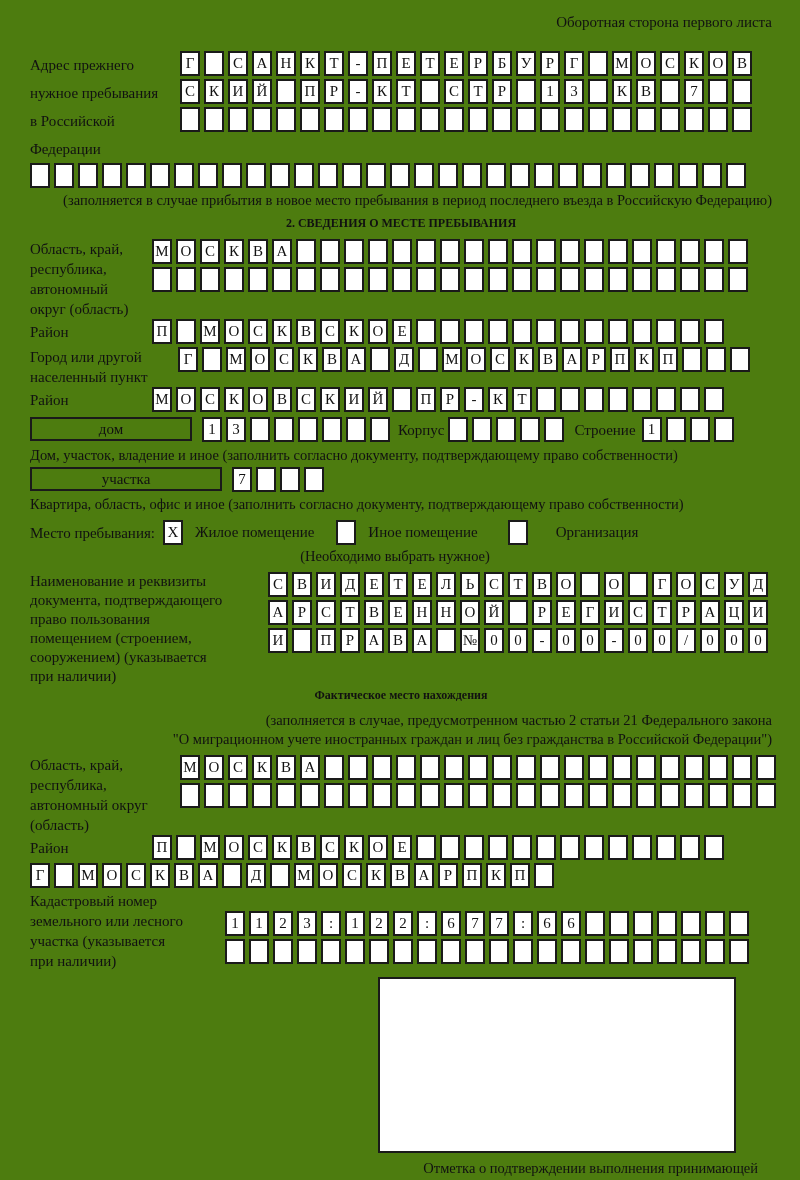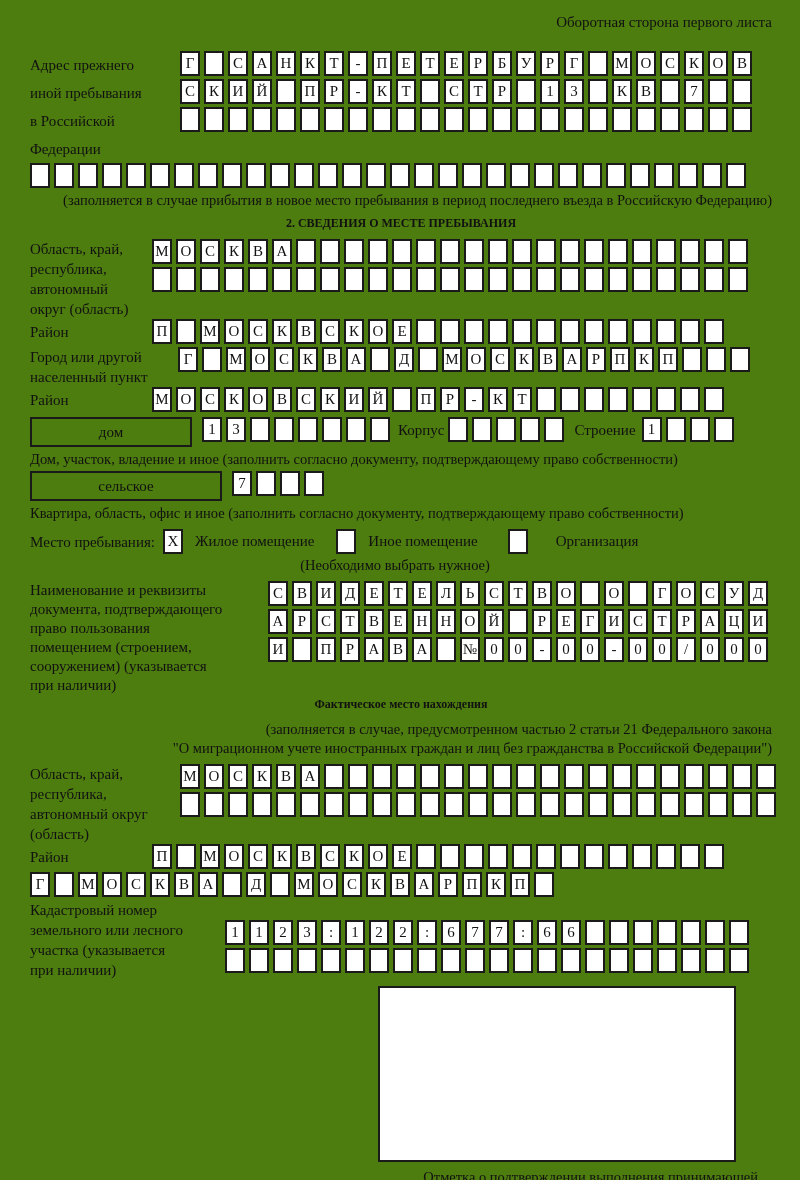--- a/index.html
+++ b/index.html
@@ -25,21 +25,21 @@
     border: 2px solid #1a1a1a; background: #fff;
     display: flex; align-items: center; justify-content: center;
     font-size: 15px; line-height: 1;
   }
 
   .caption { font-size: 14.5px; line-height: 19px; }
   .center { text-align: right; }
   .sect-title { font-weight: bold; font-size: 12px; text-align: center; margin: 6px 0 8px 0; }
 
   .widebox {
-    border: 2px solid #1a1a1a; height: 30px; flex: none;
+    border: 2px solid #1a1a1a; height: 24px; flex: none;
     display: flex; align-items: center; justify-content: center;
     font-size: 15px;
   }
   .housebox { width: 162px; margin-right: 10px; }
   .aptbox { width: 192px; margin-right: 10px; }
   .inline-lbl { font-size: 15px; line-height: 26px; flex: none; }
 
   .house-row, .apt-row { display: flex; align-items: flex-start; margin-top: 2px; }
   .house-row .cellrow, .apt-row .cellrow { margin-bottom: 0; }
 
@@ -59,21 +59,21 @@
 </style>
 </head>
 <body>
 
 <div class="page">
 
   <div class="header-note">Оборотная сторона первого листа</div>
 
   <div class="form-row">
     <div class="lbl ml lw150" style="line-height:28px;">Адрес прежнего
-иной пребывания
+нужное пребывания
 в Российской
 Федерации</div>
     <div>
       <div class="cellrow">
           <span class="cell">Г</span>
           <span class="cell"></span>
           <span class="cell">С</span>
           <span class="cell">А</span>
           <span class="cell">Н</span>
           <span class="cell">К</span>
@@ -364,21 +364,21 @@
     <div class="cellrow inline" style="margin-left:6px;">
         <span class="cell">1</span>
         <span class="cell"></span>
         <span class="cell"></span>
         <span class="cell"></span>
       </div>
   </div>
   <div class="caption mb2" style="margin-top:3px;">Дом, участок, владение и иное (заполнить согласно документу, подтверждающему право собственности)</div>
 
   <div class="apt-row">
-    <div class="widebox aptbox">сельское</div>
+    <div class="widebox aptbox">участка</div>
     <div class="cellrow inline">
         <span class="cell">7</span>
         <span class="cell"></span>
         <span class="cell"></span>
         <span class="cell"></span>
       </div>
   </div>
   <div class="caption mb2" style="margin-top:3px;">Квартира, область, офис и иное (заполнить согласно документу, подтверждающему право собственности)</div>
 
   <div class="stay-row">

